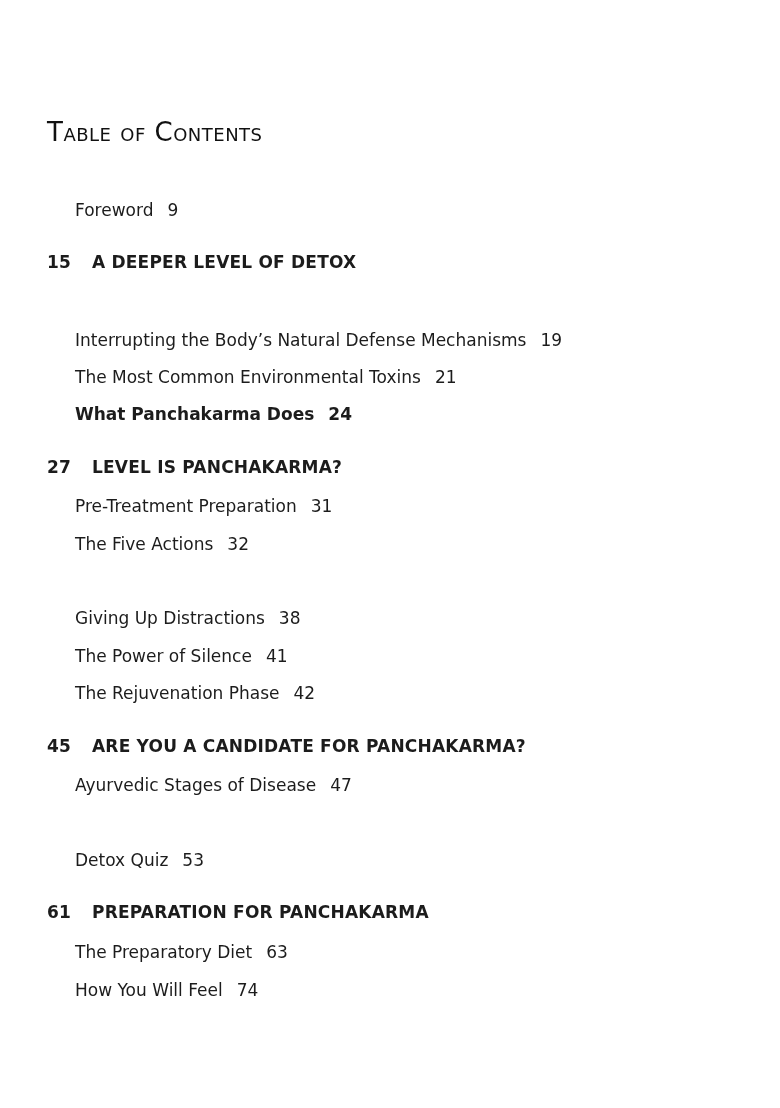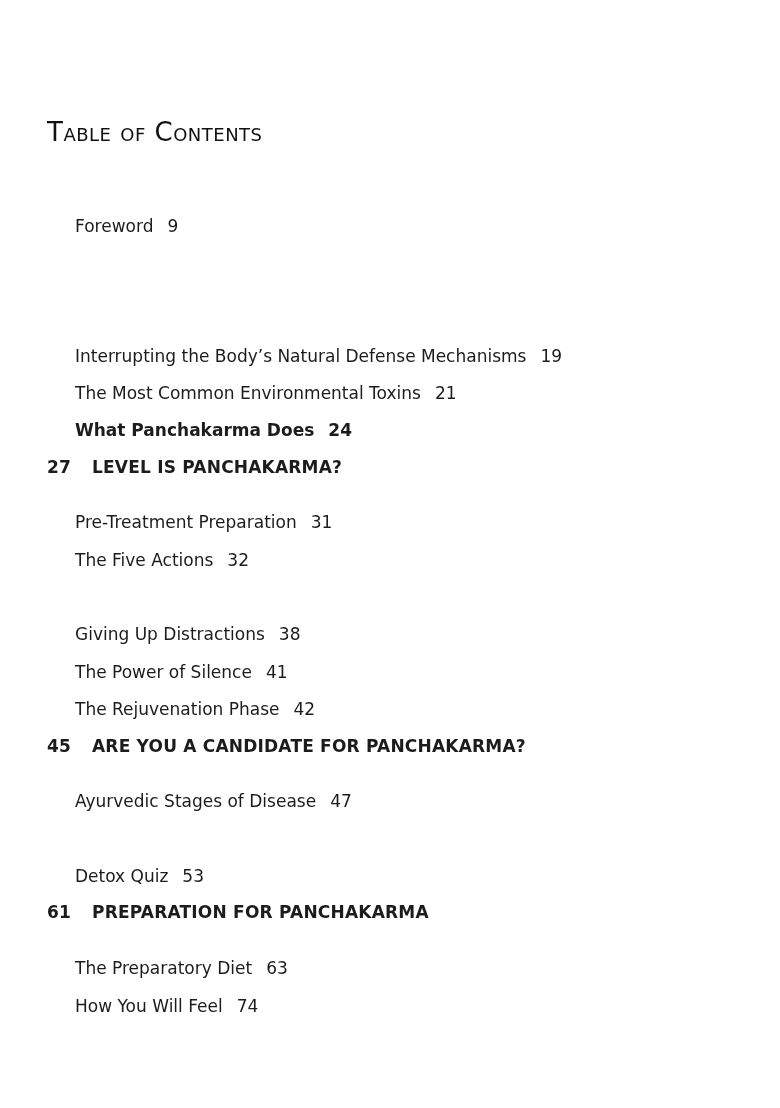--- a/index.html
+++ b/index.html
@@ -38,21 +38,20 @@
       font-size: 17px;
       line-height: 22px;
       white-space: nowrap;
       color: #1c1c1c;
     }
     .entry .page-num {
       margin-left: 14px;
     }
     .sub {
       left: 75px;
-      margin-top: 16px;
     }
     .chapter {
       left: 47px;
       font-weight: bold;
       font-size: 17px;
       letter-spacing: 0.2px;
     }
     .chapter .ch-num {
       display: inline-block;
       width: 45px;
@@ -65,20 +64,23 @@
 <body>
 
 <div class="page">
 
   <h1 class="toc-title">Table of Contents</h1>
 
   <div class="entry sub" style="top:199px;">
     <span>Foreword</span><span class="page-num">9</span>
   </div>
 
+  <div class="entry chapter" style="top:251px;">
+    <span class="ch-num">15</span><span class="ch-title">A DEEPER LEVEL OF DETOX</span>
+  </div>
   <div class="entry sub" style="top:329px;">
     <span>Interrupting the Body’s Natural Defense Mechanisms</span><span class="page-num">19</span>
   </div>
   <div class="entry sub" style="top:366px;">
     <span>The Most Common Environmental Toxins</span><span class="page-num">21</span>
   </div>
   <div class="entry sub" style="top:403px;font-weight:bold;">
     <span>What Panchakarma Does</span><span class="page-num">24</span>
   </div>
 

